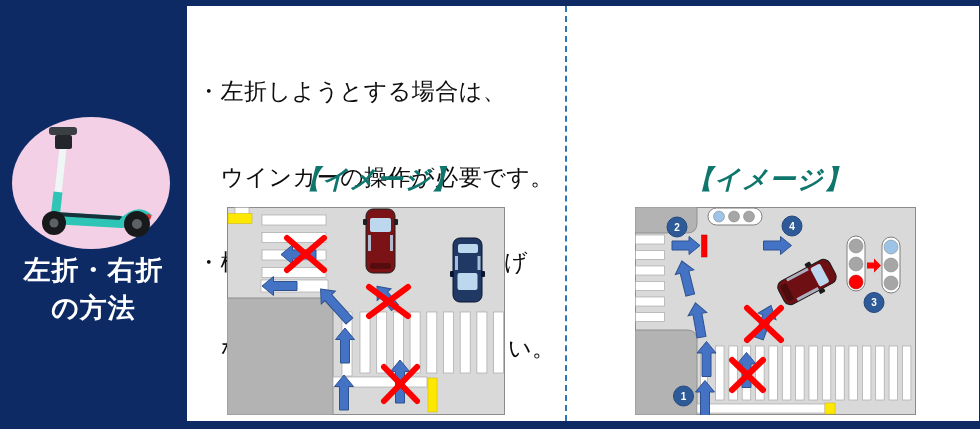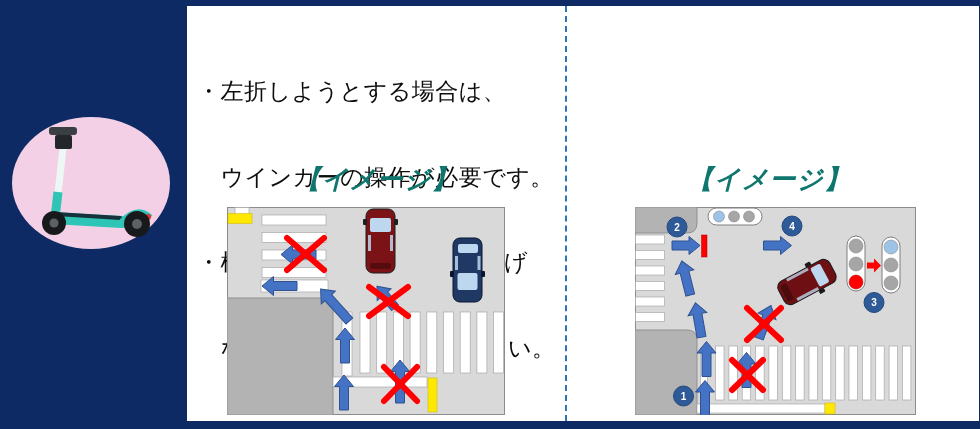--- a/index.html
+++ b/index.html
@@ -51,20 +51,24 @@
 
         <path d="M122,222 Q138,206 150,218" stroke="#2ec4b6" stroke-width="7" fill="none"></path>
         <circle cx="148" cy="217" r="3" fill="#e03131"></circle>
 
         <circle cx="54" cy="223" r="12" fill="#17191b"></circle>
         <circle cx="54" cy="223" r="4.5" fill="#5c6166"></circle>
         <circle cx="137" cy="224" r="13" fill="#17191b"></circle>
         <circle cx="137" cy="224" r="5" fill="#5c6166"></circle>
       </g>
     </svg>
+    <div class="sidebar-title">
+      <div>左折・右折</div>
+      <div>の方法</div>
+    </div>
   </div>
 
   <div class="content">
     <div class="divider"></div>
 
     <div class="bullets bullets-left">
       <div>・左折しようとする場合は、</div>
       <div>　ウインカーの操作が必要です。</div>
       <div>・横断中の歩行者の通行を妨げ</div>
       <div>　ないように注意してください。</div>

